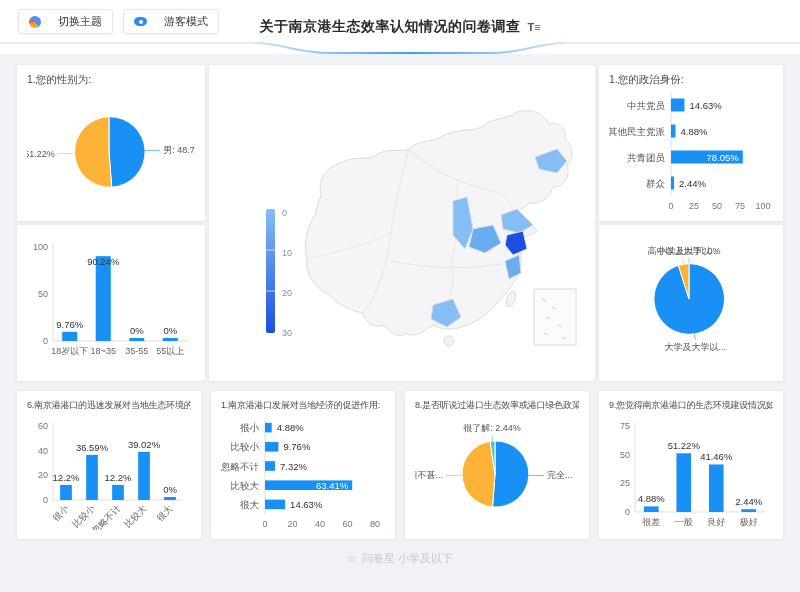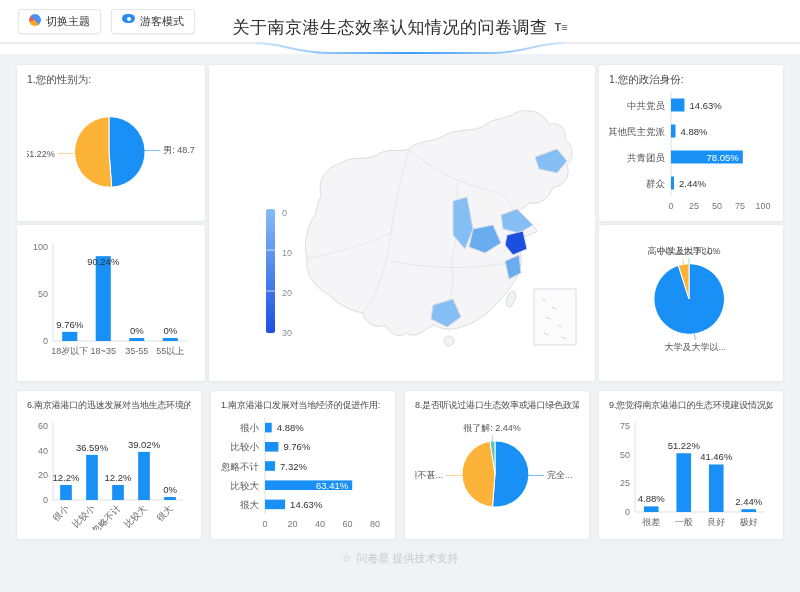--- a/index.html
+++ b/index.html
@@ -1,24 +1,24 @@
 <!DOCTYPE html>
 <html><head>
 <meta charset="utf-8">
 <style>
   html,body{margin:0;padding:0}
   body{width:800px;height:592px;background:#f0f2f5;font-family:"Liberation Sans","DejaVu Sans",sans-serif;overflow:hidden}
   .header{position:relative;height:54px;background:#fff}
   .hdr-buttons{position:absolute;left:18px;top:9px;display:flex;gap:10px;z-index:2}
-  .btn{display:flex;gap:5px;background:#fff;border:1px solid #e3e6ea;border-radius:3px;padding:4px 10px;font-size:11px;color:#333;box-shadow:0 1px 2px rgba(0,0,0,.05);cursor:pointer}
+  .btn{display:flex;align-items:center;gap:17px;background:#fff;border:1px solid #e3e6ea;border-radius:3px;padding:4px 10px;font-size:11px;color:#333;box-shadow:0 1px 2px rgba(0,0,0,.05);cursor:pointer}
   .icon-palette{width:12px;height:12px;border-radius:50%;background:conic-gradient(#4a90f5 0 40%,#f5a623 40% 70%,#e8604c 70% 85%,#4a90f5 85%);flex:none}
   .icon-eye{position:relative;width:13px;height:9px;background:#2a8cf0;border-radius:50% / 60%;flex:none}
   .icon-eye::after{content:"";position:absolute;left:4.5px;top:2.5px;width:4px;height:4px;border-radius:50%;background:#fff}
   .title-row{height:100%;display:flex;align-items:center;justify-content:center;gap:7px}
-  .page-title{font-size:17px;font-weight:normal;color:#2b2b2b;letter-spacing:.5px}
+  .page-title{font-size:14px;font-weight:bold;color:#2b2b2b;letter-spacing:.5px}
   .t-icon{font-size:11px;font-weight:bold;color:#555;cursor:pointer}
   .header-wave{position:absolute;bottom:-2px;left:0;pointer-events:none}
   .main{padding:10px 16px 0}
   .grid-top{display:grid;grid-template-columns:190px 1fr 186px;grid-template-rows:158px 158px;gap:2px}
   .card{background:#fff;border:1px solid #eaecf0;border-radius:3px;padding:8px 10px;overflow:hidden;box-shadow:0 1px 3px rgba(0,0,0,.03);box-sizing:border-box}
   .map-card{grid-column:2;grid-row:1 / 3;padding:4px}
   .c1{grid-column:1;grid-row:1}.c2{grid-column:1;grid-row:2}.c3{grid-column:3;grid-row:1}.c4{grid-column:3;grid-row:2}
   .card-title{font-size:10.5px;color:#4a4a4a;white-space:nowrap;overflow:hidden;line-height:13px}
   .chart{width:100%;height:calc(100% - 14px)}
   .grid-bottom{display:grid;grid-template-columns:repeat(4,1fr);gap:8px;margin-top:8px;height:150px}
@@ -274,14 +274,14 @@
             <rect x="132.4375" y="97.20213333333334" width="14.625" height="2.7978666666666663" fill="#1890f5"></rect>
             <text x="139.75" y="93.20213333333334" font-size="9.5" fill="#333" text-anchor="middle">2.44%</text>
             <text x="139.75" y="113" font-size="9" fill="#666" text-anchor="middle">极好</text>
           </svg></div>
     </div>
   </div>
 </div>
 
 <div class="footer">
   <span>☆</span>
-  <span>问卷星 提供技术支持</span>
+  <span>问卷星 小学及以下</span>
 </div>
 
 </body></html>

